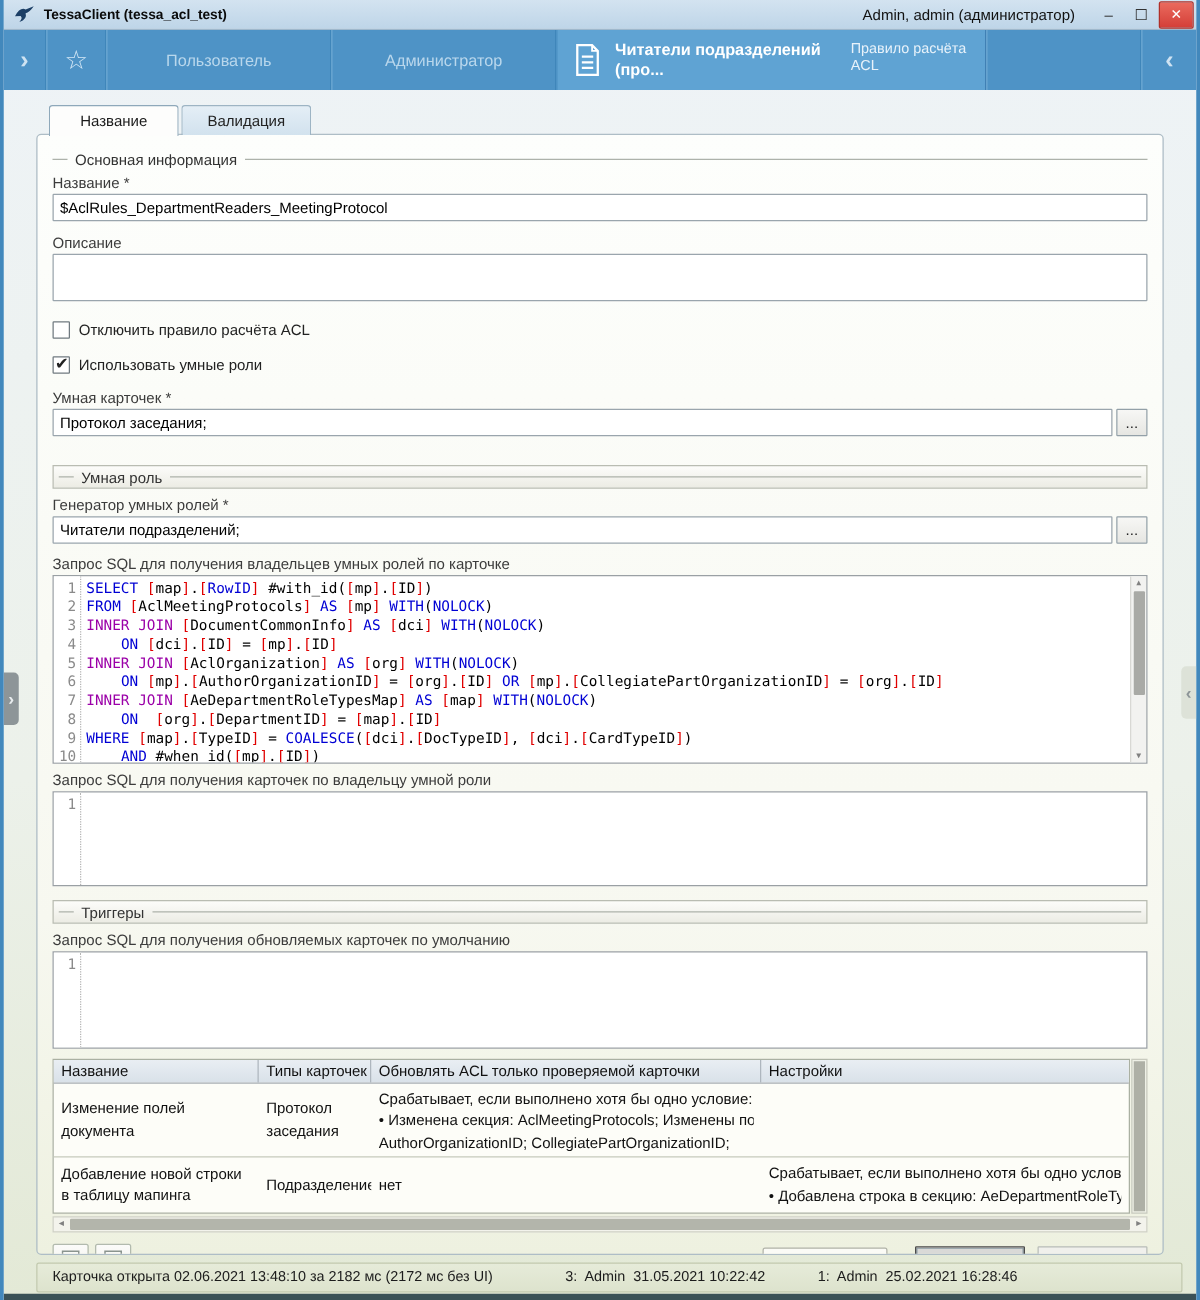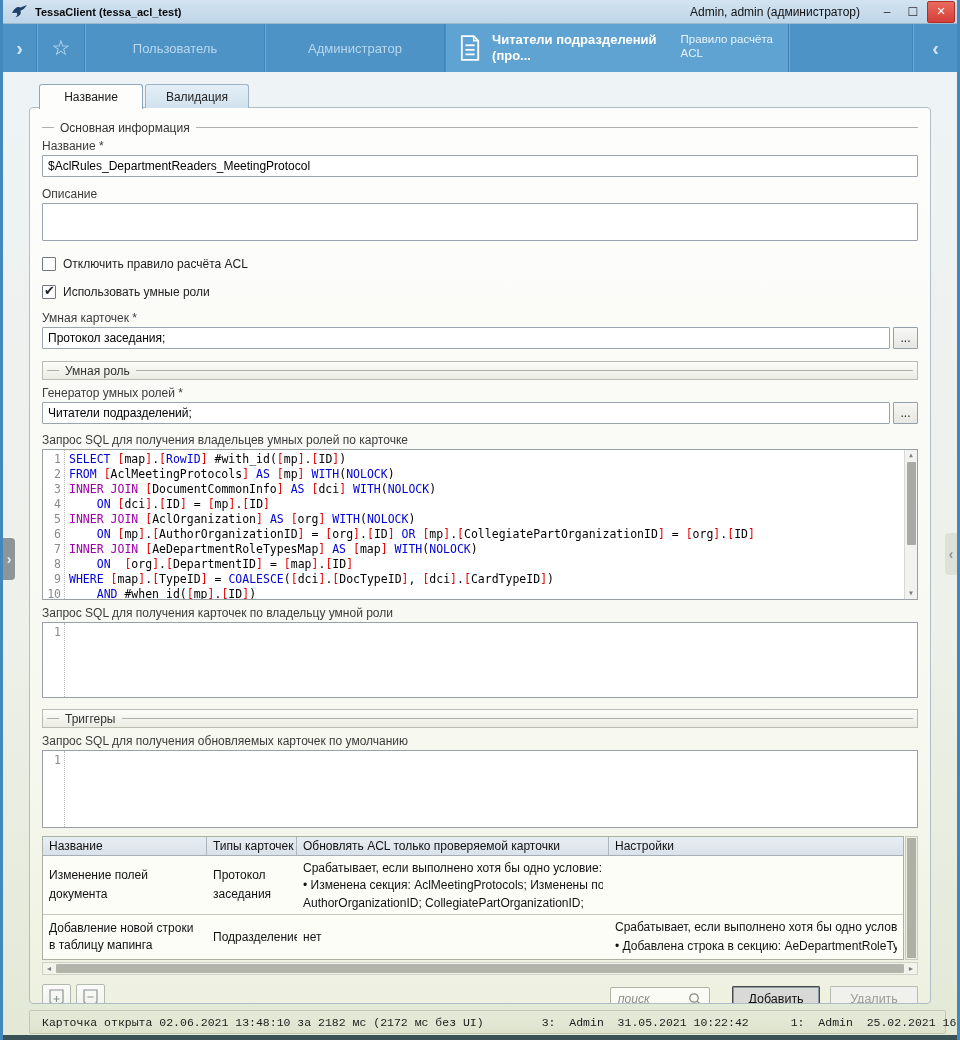--- a/index.html
+++ b/index.html
@@ -133,21 +133,21 @@
     font-family:"Liberation Sans",sans-serif; color:#333; }
   .search-box input::placeholder { font-style:italic; color:#8a8a86; }
   .btn { height:26px; min-width:88px; border:1px solid #9aa0a0; background:linear-gradient(#f4f4f2,#e4e4e0);
     font-size:12.5px; color:#111; border-radius:1px; font-family:"Liberation Sans",sans-serif; }
   .btn.primary { border:1px solid #4a4a4a; box-shadow:0 0 0 1px #8a9aa2 inset; background:#d9d9d7; margin-right:10px; }
   .btn.disabled { color:#9a9a96; border-color:#b8bcb8; background:#f0f0ec; }
 
   
   .statusbar { position:absolute; left:26px; right:11px; top:1010px; height:24px;
     background:linear-gradient(#e6ebd9,#dde3cd); border:1px solid #c2c9ae; border-radius:2px;
-    display:flex; align-items:center; font-size:11.5px; color:#1c1c1c; padding:0 12px;font-family:Liberation Mono, monospace; }
+    display:flex; align-items:center; font-size:11.5px; color:#1c1c1c; padding:0 12px; }
   .statusbar span { white-space:pre; }
   .statusbar .seg2 { margin-left:58px; }
   .statusbar .seg3 { margin-left:42px; }
 
   svg { display:block; }
 </style>
 </head>
 <body>
 
 <div class="window">
@@ -207,21 +207,21 @@
     <div class="cb-row" style="margin-bottom:12px;">
       <div class="checkbox"></div>
       <span class="cb-label">Отключить правило расчёта ACL</span>
     </div>
     <div class="cb-row" style="margin-bottom:11px;">
       <div class="checkbox on"></div>
       <span class="cb-label">Использовать умные роли</span>
     </div>
 
     <div class="fld-label">Умная карточек *</div>
-    <div class="row-with-btn" style="margin-bottom:12px;">
+    <div class="row-with-btn" style="margin-bottom:23px;">
       <input class="tbx" type="text" value="Протокол заседания;" style="">
       <button class="dots-btn">...</button>
     </div>
 
     <div class="group-strip">
       <div class="legend">Умная роль</div>
     </div>
 
     <div class="fld-label">Генератор умных ролей *</div>
     <div class="row-with-btn" style="margin-bottom:9px;">

